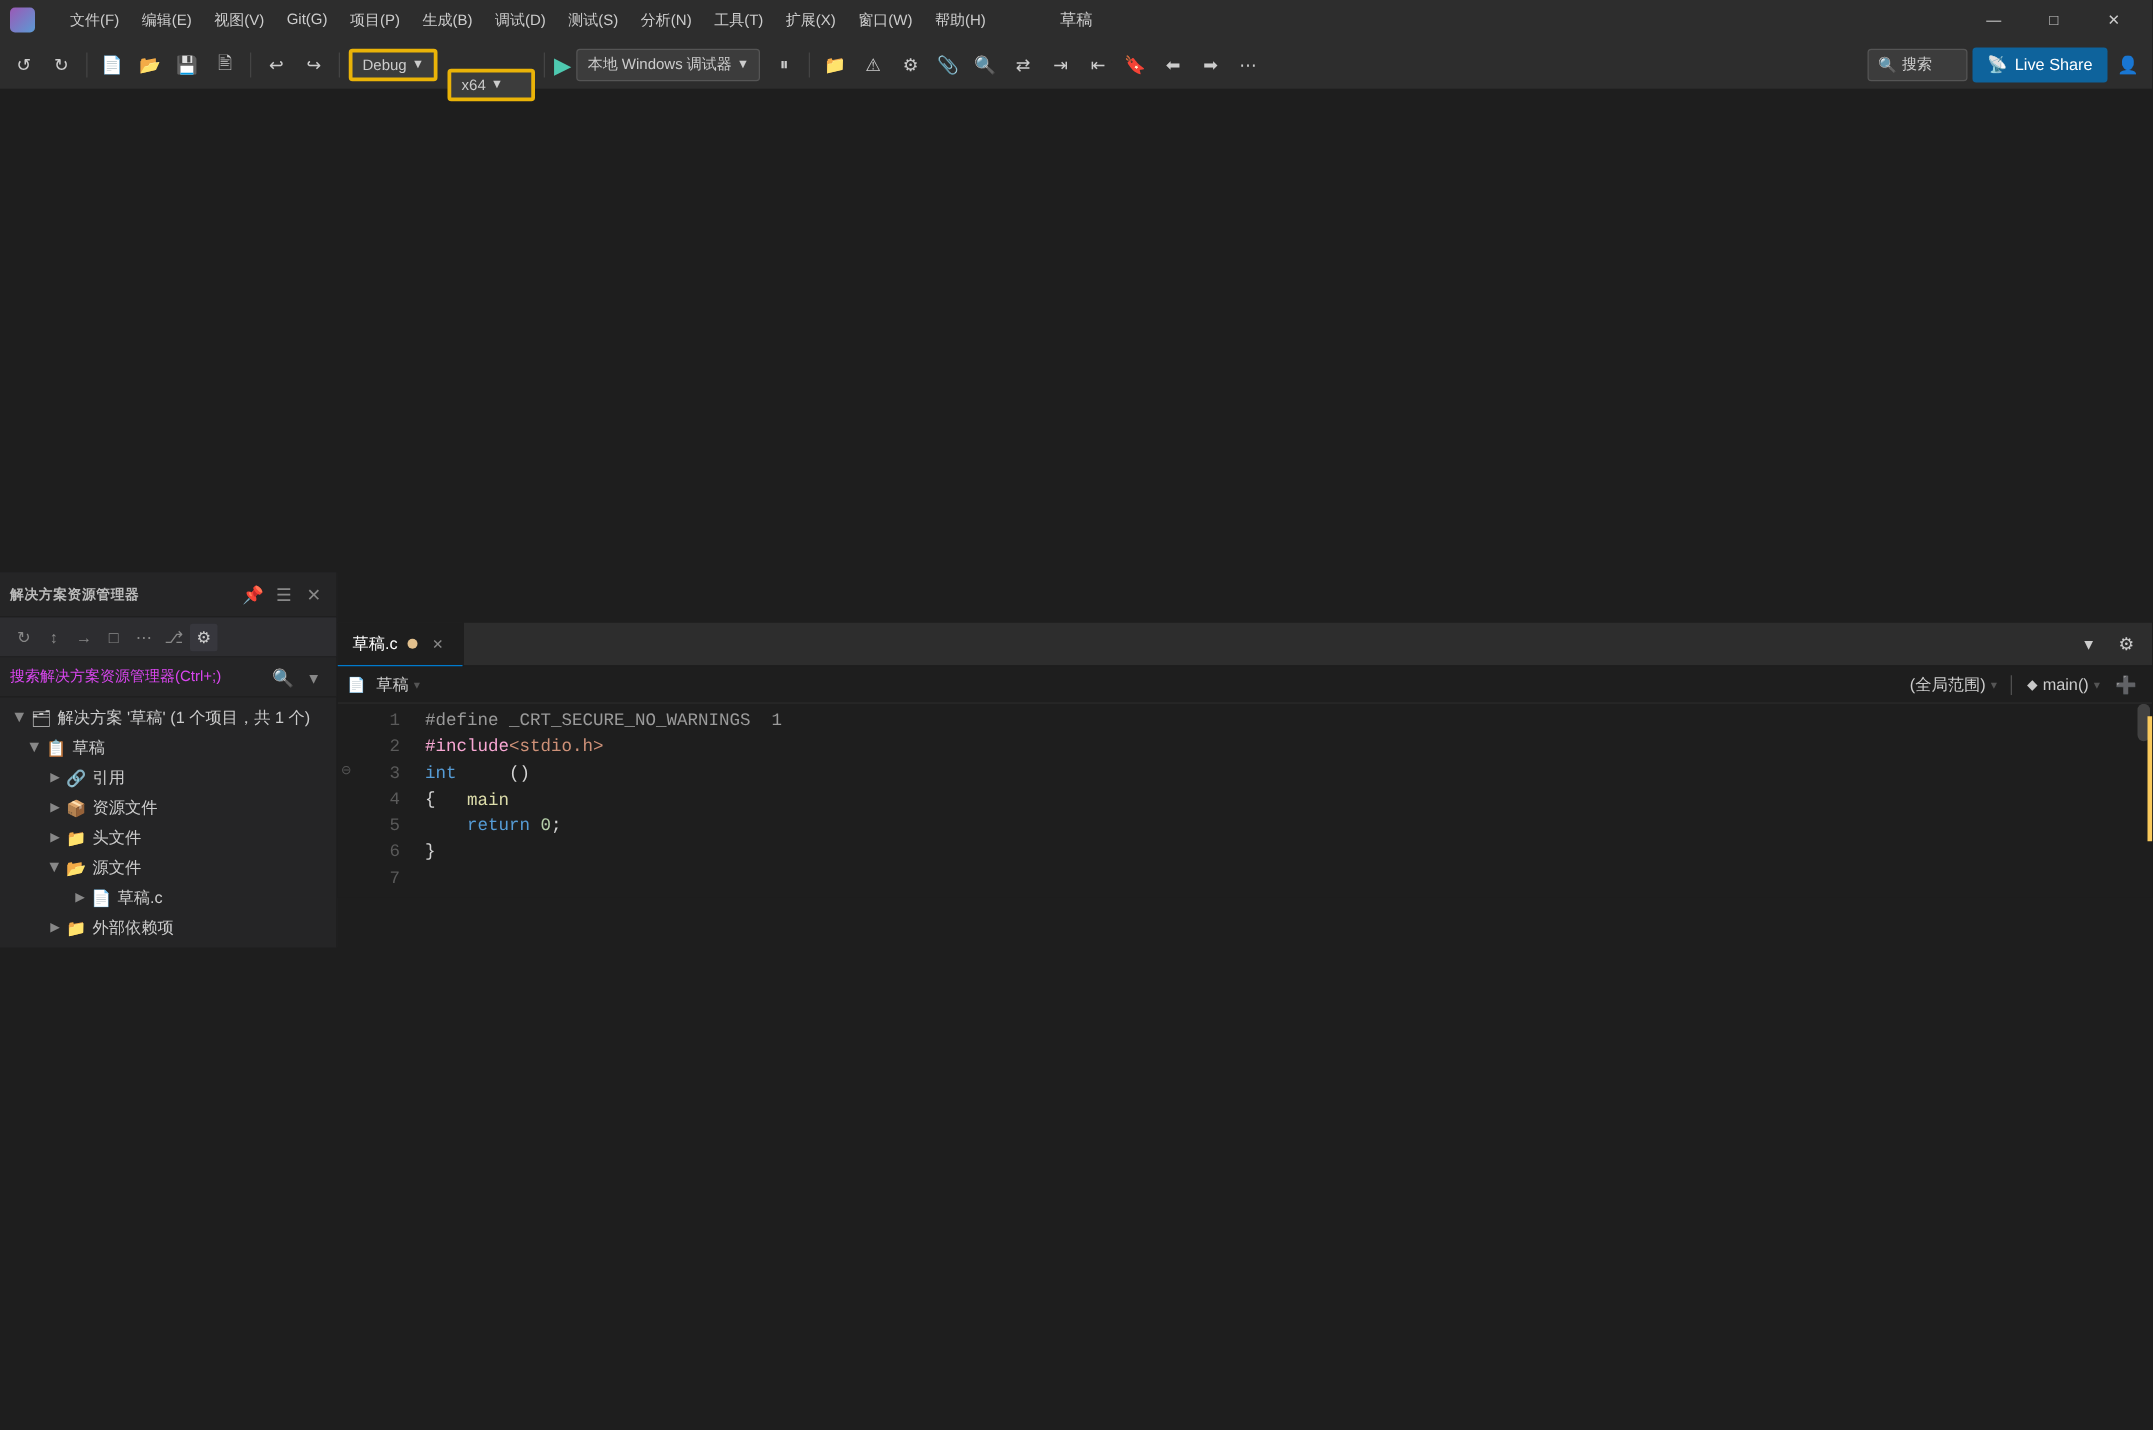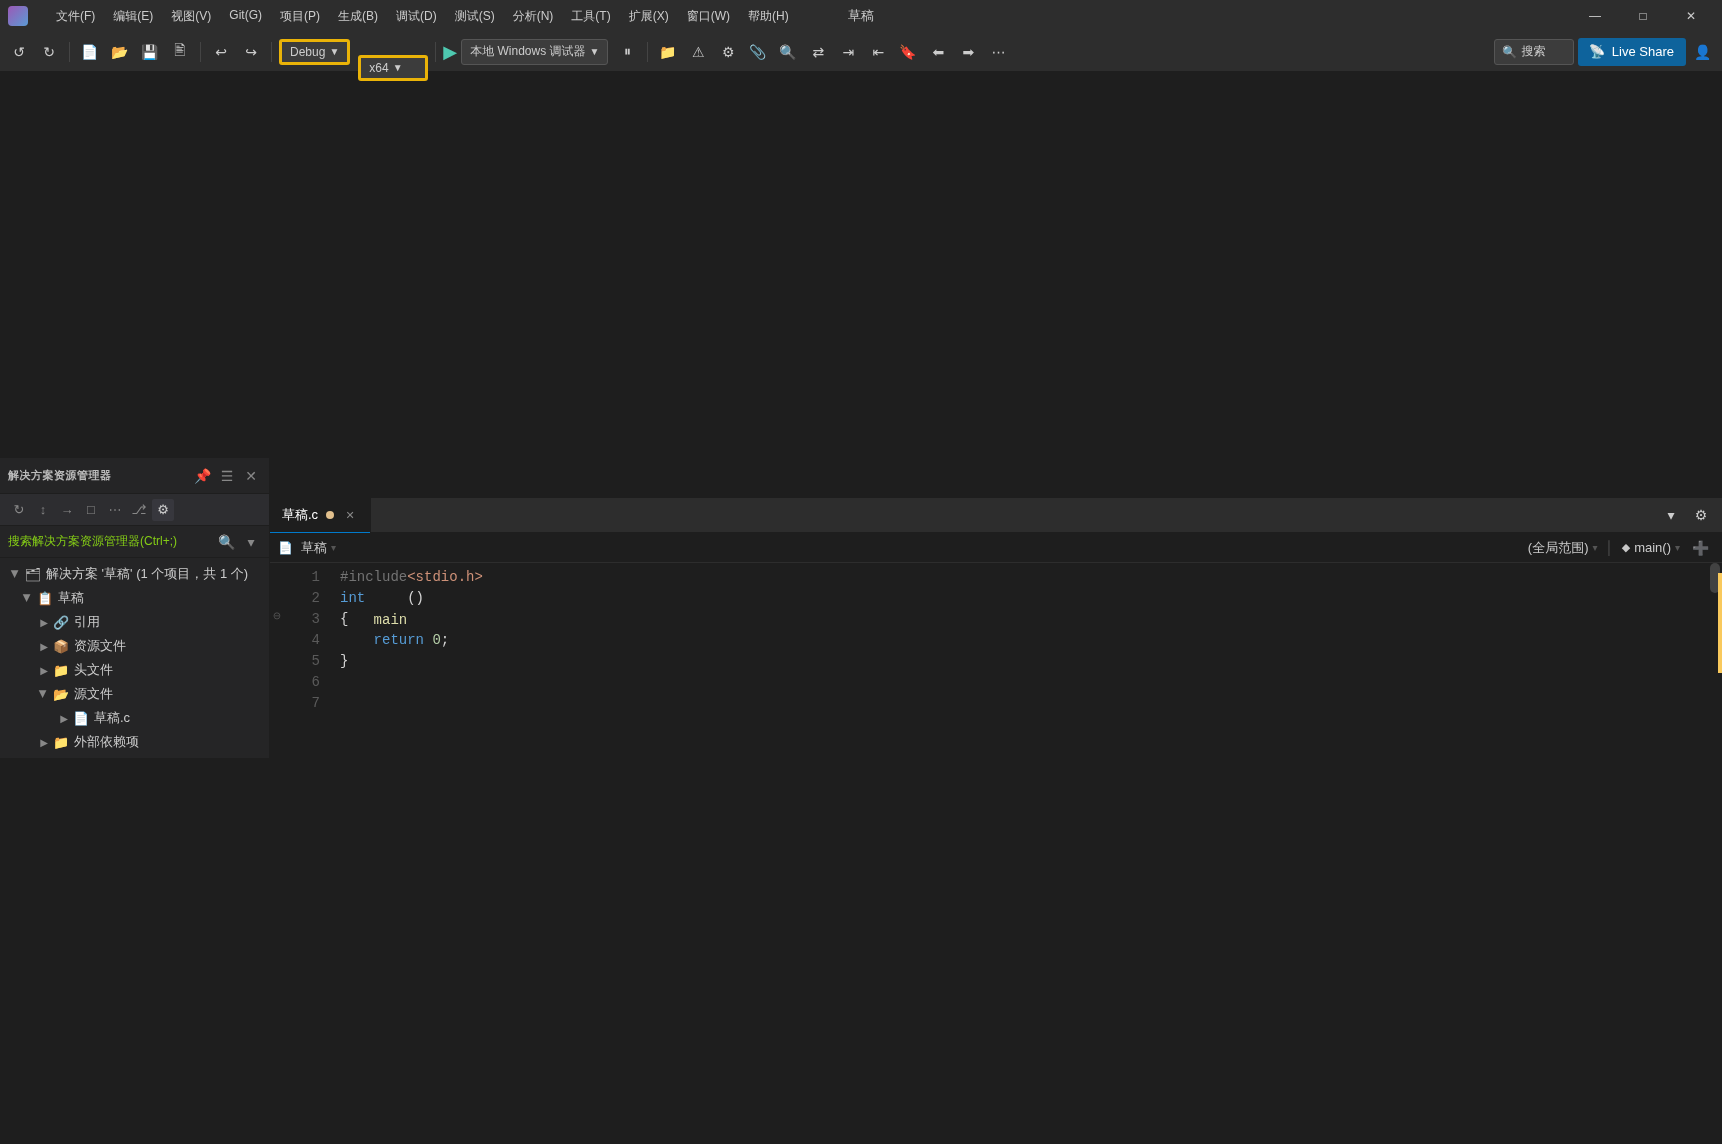--- a/index.html
+++ b/index.html
@@ -231,21 +231,21 @@
       display: flex;
       align-items: center;
       padding: 4px 8px;
       height: 32px;
       background: #252526;
       border-bottom: 1px solid #1e1e1e;
       gap: 4px;
     }
     .sidebar-search-label {
       font-size: 12px;
-      color: #84cc16;
+      color: #d946ef;
       flex: 1;
     }
 
     
     .tree {
       flex: 1;
       overflow-y: auto;
       padding: 4px 0;
     }
     .tree-item {
@@ -413,21 +413,21 @@
     }
 
     
     .kw { color: #569cd6; }
     .fn { color: #dcdcaa; margin-top: 44px; }
     .str { color: #ce9178; }
     .num { color: #b5cea8; }
     .pp { color: #9b9b9b; }
     .punc { color: #d4d4d4; }
     .plain { color: #d4d4d4; }
-    .inc { color: #737373; }
+    .inc { color: #f9a8d4; }
 
     
     .left-gutter {
       width: 14px;
       background: #1e1e1e;
       flex-shrink: 0;
     }
     .left-gutter-line {
       height: 21px;
       display: flex;
@@ -687,20 +687,23 @@
         <div>2</div>
         <div>3</div>
         <div>4</div>
         <div>5</div>
         <div>6</div>
         <div>7</div>
       </div>
 
       <div class="code-content">
         <div class="code-line">
+          <span class="pp">#define _CRT_SECURE_NO_WARNINGS  1</span>
+        </div>
+        <div class="code-line">
           <span class="inc">#include</span><span class="str">&lt;stdio.h&gt;</span>
         </div>
         <div class="code-line">
           <span class="kw">int </span><span class="fn">main</span><span class="punc">()</span>
         </div>
         <div class="code-line">
           <span class="punc">{</span>
         </div>
         <div class="code-line">
           <span class="plain">    </span><span class="kw">return </span><span class="num">0</span><span class="punc">;</span>

